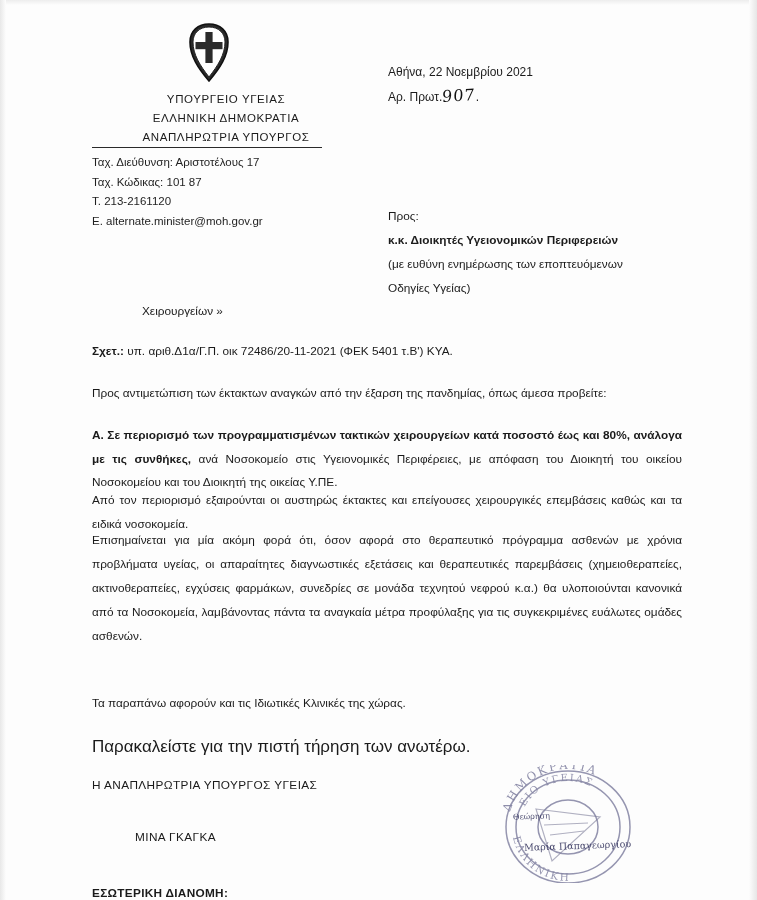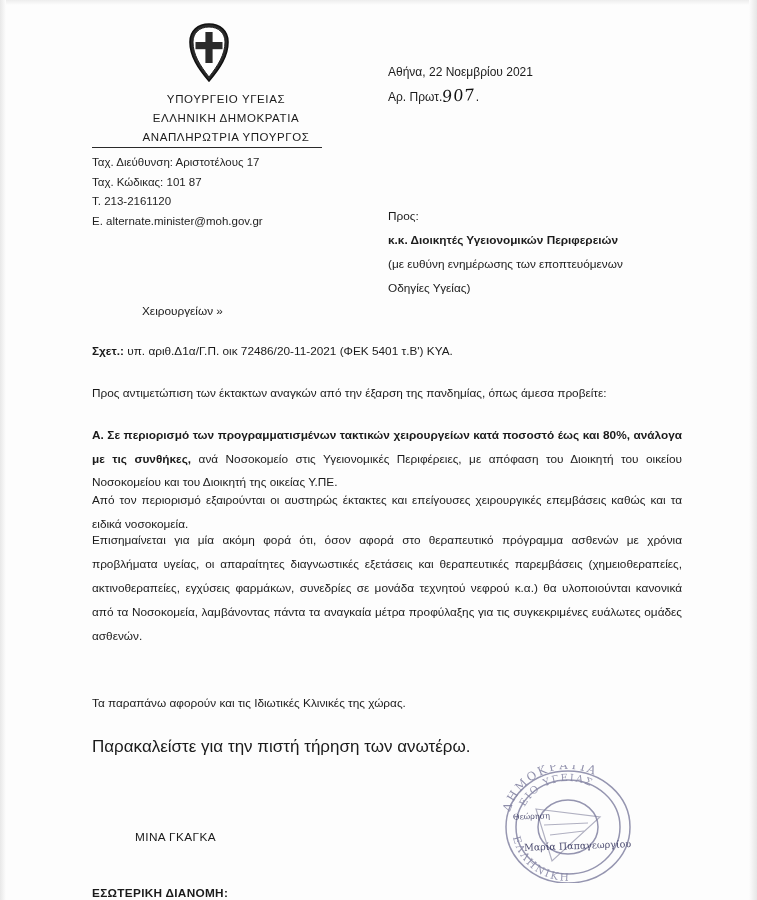--- a/index.html
+++ b/index.html
@@ -334,20 +334,21 @@
 
   <div class="para-2">Από τον περιορισμό εξαιρούνται οι αυστηρώς έκτακτες και επείγουσες χειρουργικές επεμβάσεις καθώς και τα ειδικά νοσοκομεία.</div>
 
   <div class="para-3">Επισημαίνεται για μία ακόμη φορά ότι, όσον αφορά στο θεραπευτικό πρόγραμμα ασθενών με χρόνια προβλήματα υγείας, οι απαραίτητες διαγνωστικές εξετάσεις και θεραπευτικές παρεμβάσεις (χημειοθεραπείες, ακτινοθεραπείες, εγχύσεις φαρμάκων, συνεδρίες σε μονάδα τεχνητού νεφρού κ.α.) θα υλοποιούνται κανονικά από τα Νοσοκομεία, λαμβάνοντας πάντα τα αναγκαία μέτρα προφύλαξης για τις συγκεκριμένες ευάλωτες ομάδες ασθενών.</div>
 
 
   <div class="para-private">Τα παραπάνω αφορούν και τις Ιδιωτικές Κλινικές της χώρας.</div>
 
   <div class="para-closing">Παρακαλείστε για την πιστή τήρηση των ανωτέρω.</div>
 
+  <div class="signature-title">Η ΑΝΑΠΛΗΡΩΤΡΙΑ  ΥΠΟΥΡΓΟΣ  ΥΓΕΙΑΣ</div>
   <div class="signature-name">ΜΙΝΑ ΓΚΑΓΚΑ</div>
 
   <div class="distribution">ΕΣΩΤΕΡΙΚΗ ΔΙΑΝΟΜΗ:</div>
 
   <div class="stamp">
     <svg viewBox="0 0 152 118" width="152" height="118">
       <defs>
         <path id="arcTop" d="M 16 62 A 60 58 0 0 1 136 62"></path>
         <path id="arcBottom" d="M 20 62 A 56 54 0 0 0 132 62"></path>
         <path id="arcTop2" d="M 28 62 A 48 46 0 0 1 124 62"></path>

